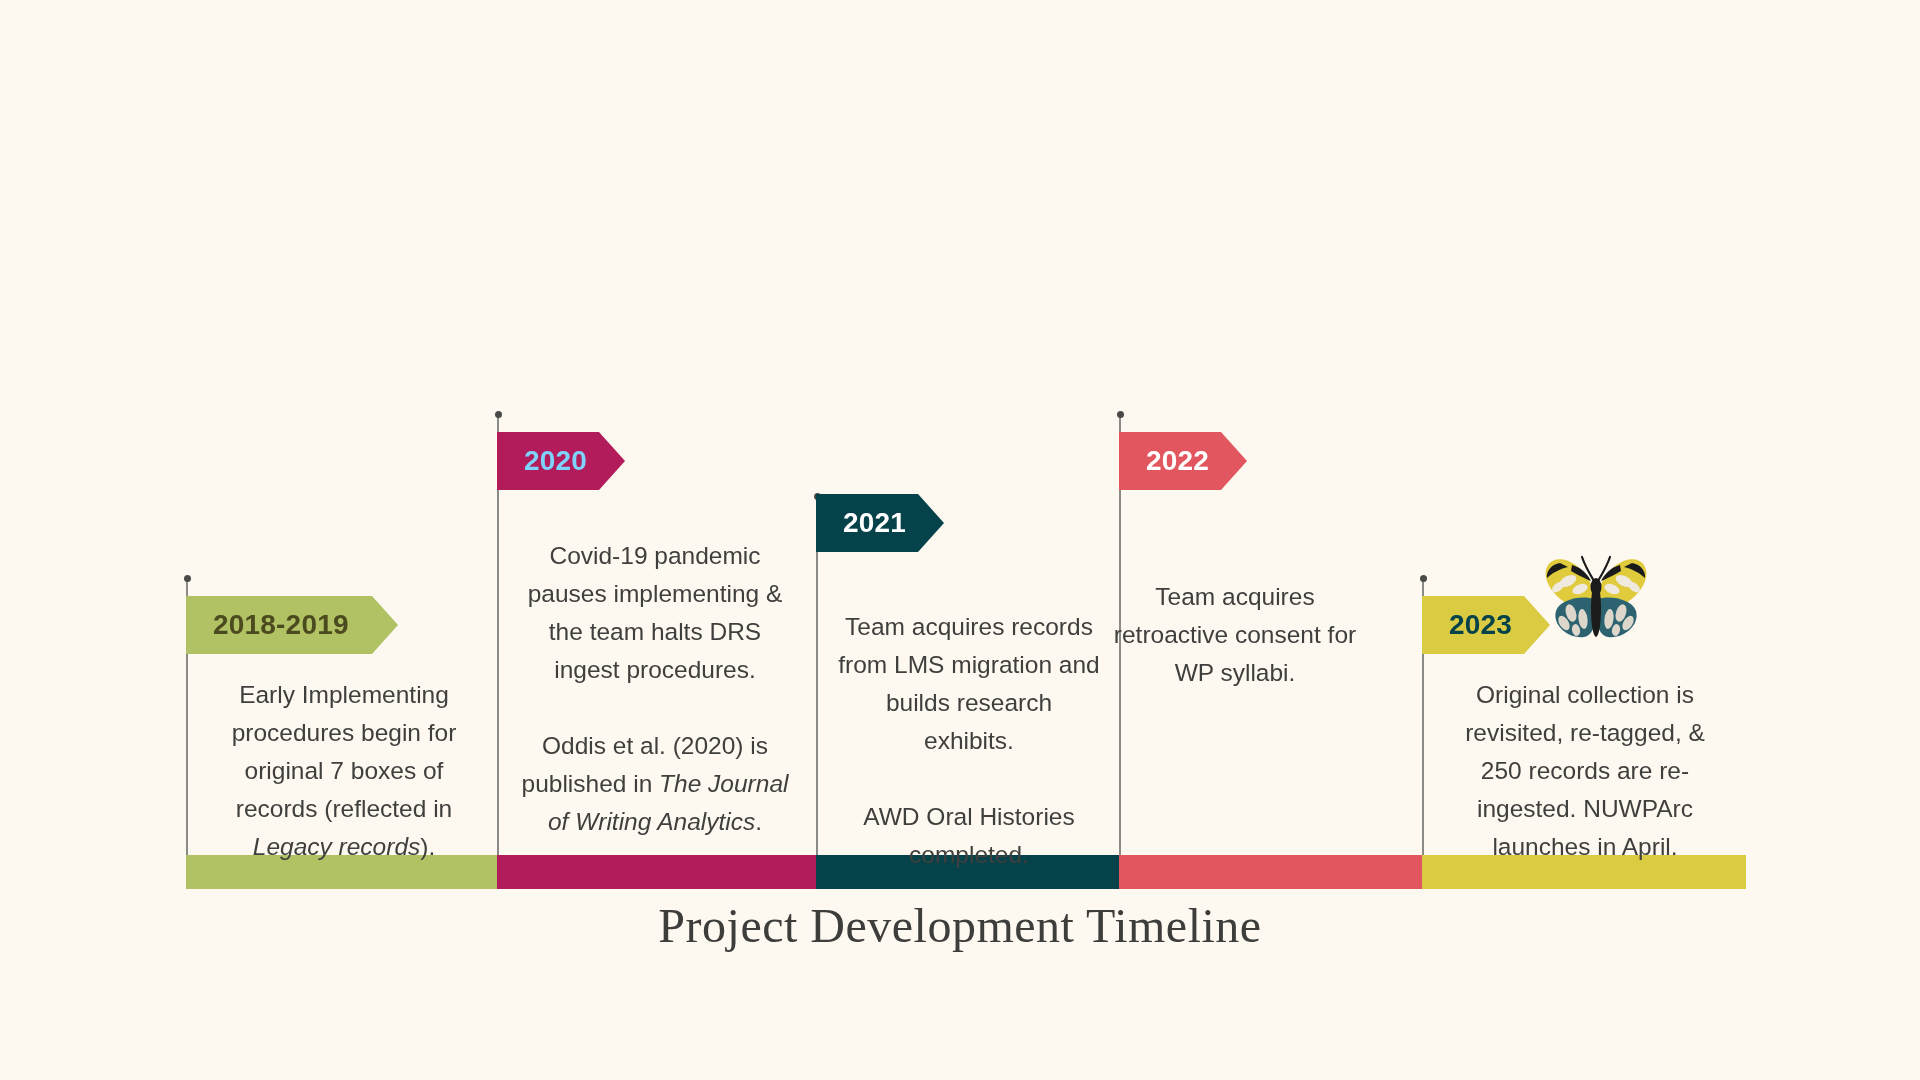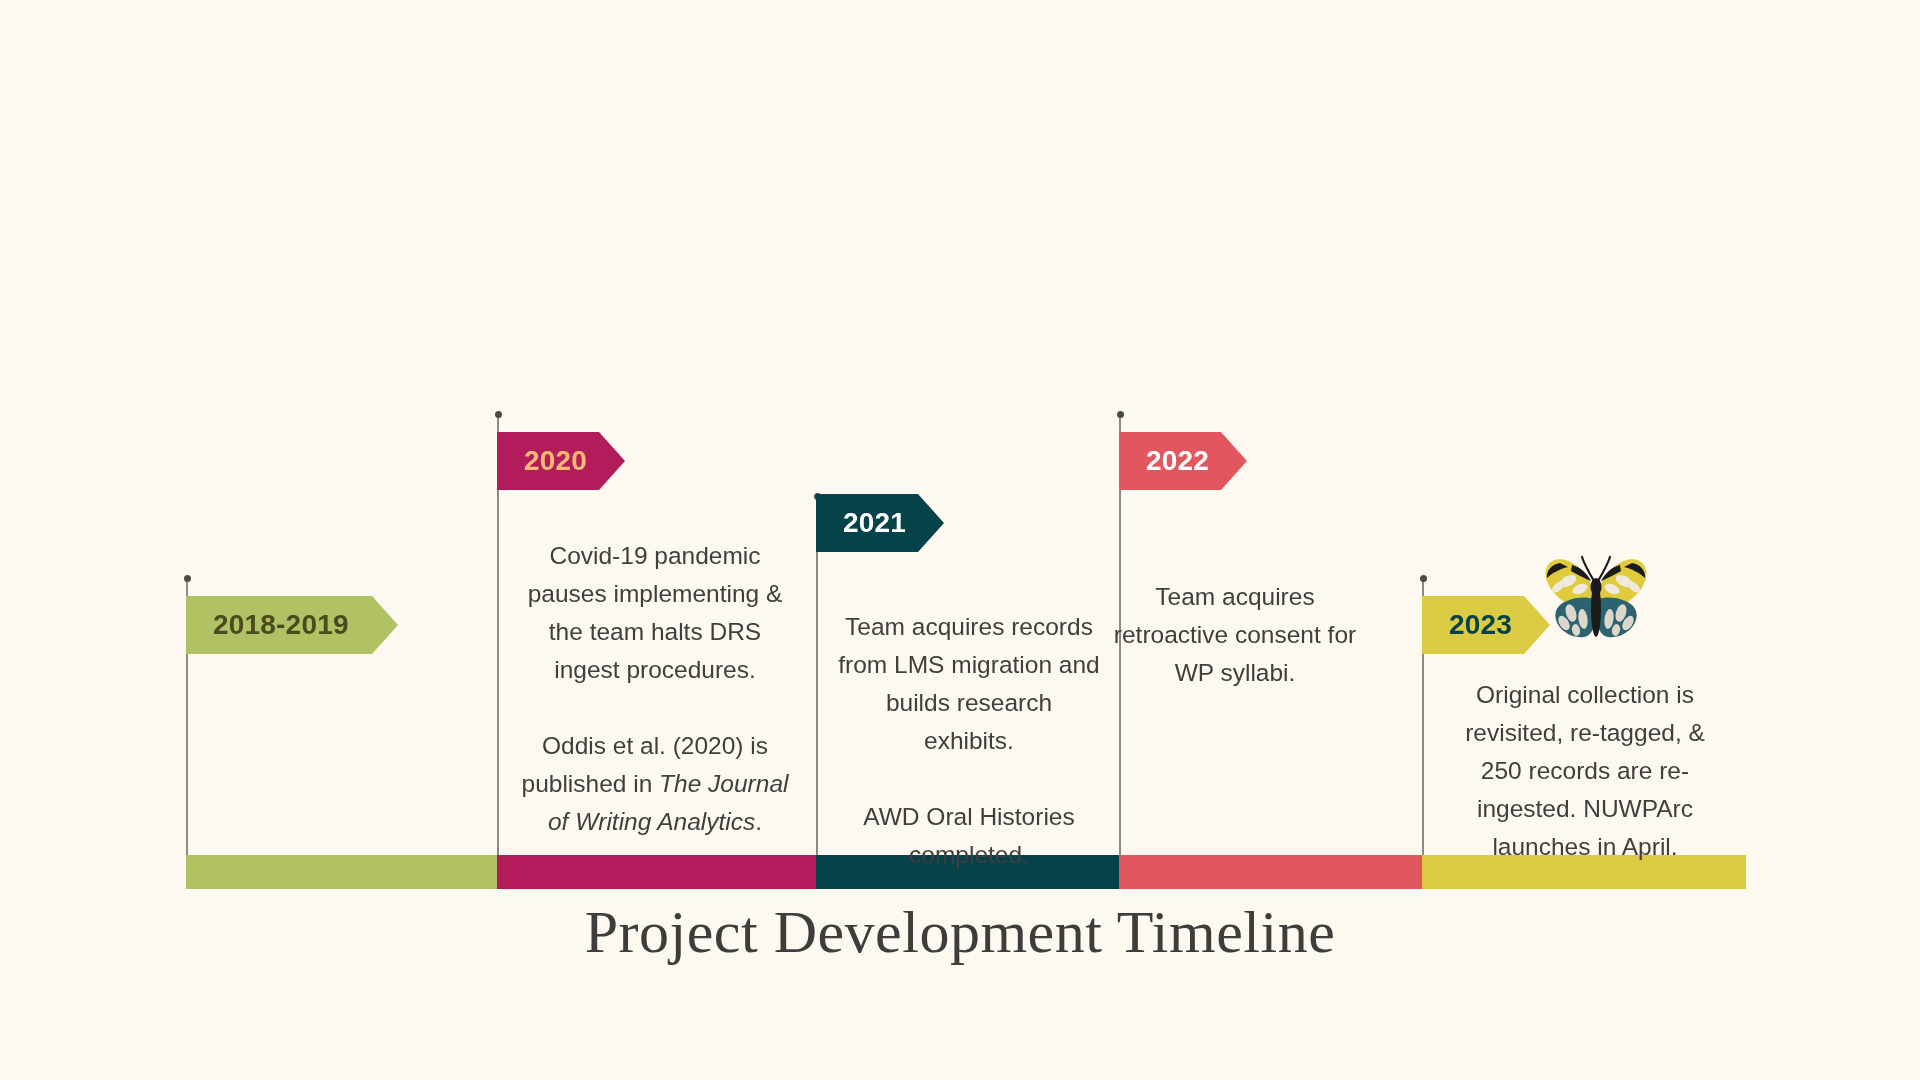--- a/index.html
+++ b/index.html
@@ -48,21 +48,21 @@
   .bar-seg { position:absolute; bottom:0; height:34px; }
 
   #bottom-bar { position:absolute; left:186px; top:855px; width:1560px; height:34px; }
 
   
   #page-title {
     position:absolute;
     left:0; right:0; top:898px;
     text-align:center;
     font-family:"Liberation Serif", serif;
-    font-size:60px;
+    font-size:48px;
     color:#3d3d3b;
     letter-spacing:0.5px;
   }
 
   
   #butterfly { position:absolute; left:1538px; top:551px; width:116px; height:96px; }
 </style>
 </head>
 <body style="background: rgb(253, 248, 240);">
 
@@ -139,21 +139,24 @@
 
       <path d="M56 30 C50 20 46 12 44 6" stroke="#1b1b1b" stroke-width="2.2" fill="none" stroke-linecap="round"></path>
       <path d="M60 30 C66 20 70 12 72 6" stroke="#1b1b1b" stroke-width="2.2" fill="none" stroke-linecap="round"></path>
     </svg>
   </div>
 
   <div id="page-title">Project Development Timeline</div>
 <div class="year-banner" style="left: 186px; top: 596px; width: 212px; background: rgb(176, 194, 99); color: rgb(76, 74, 31);">
       <span>2018-2019</span>
     </div>
-    <div class="year-banner" style="left: 497px; top: 432px; width: 128px; background: rgb(179, 28, 90); color: #fdba74;">
+    <div class="body-text" style="left: 208px; top: 676px; width: 272px; color: rgb(63, 63, 61);">
+      <p>Early Implementing procedures begin for original 7 boxes of records (reflected in <em>Legacy records</em>).</p>
+    </div>
+    <div class="year-banner" style="left: 497px; top: 432px; width: 128px; background: rgb(179, 28, 90); color: #7dd3fc;">
       <span>2020</span>
     </div>
     <div class="body-text" style="left: 519px; top: 537px; width: 272px; color: rgb(63, 63, 61);">
       <p>Covid-19 pandemic pauses implementing &amp; the team halts DRS ingest procedures.</p>
       <p>Oddis et al. (2020) is published in <em>The Journal of Writing Analytics</em>.</p>
     </div>
     <div class="year-banner" style="left: 816px; top: 494px; width: 128px; background: rgb(5, 66, 74); color: rgb(255, 255, 255);">
       <span>2021</span>
     </div>
     <div class="body-text" style="left: 838px; top: 608px; width: 262px; color: rgb(63, 63, 61);">

